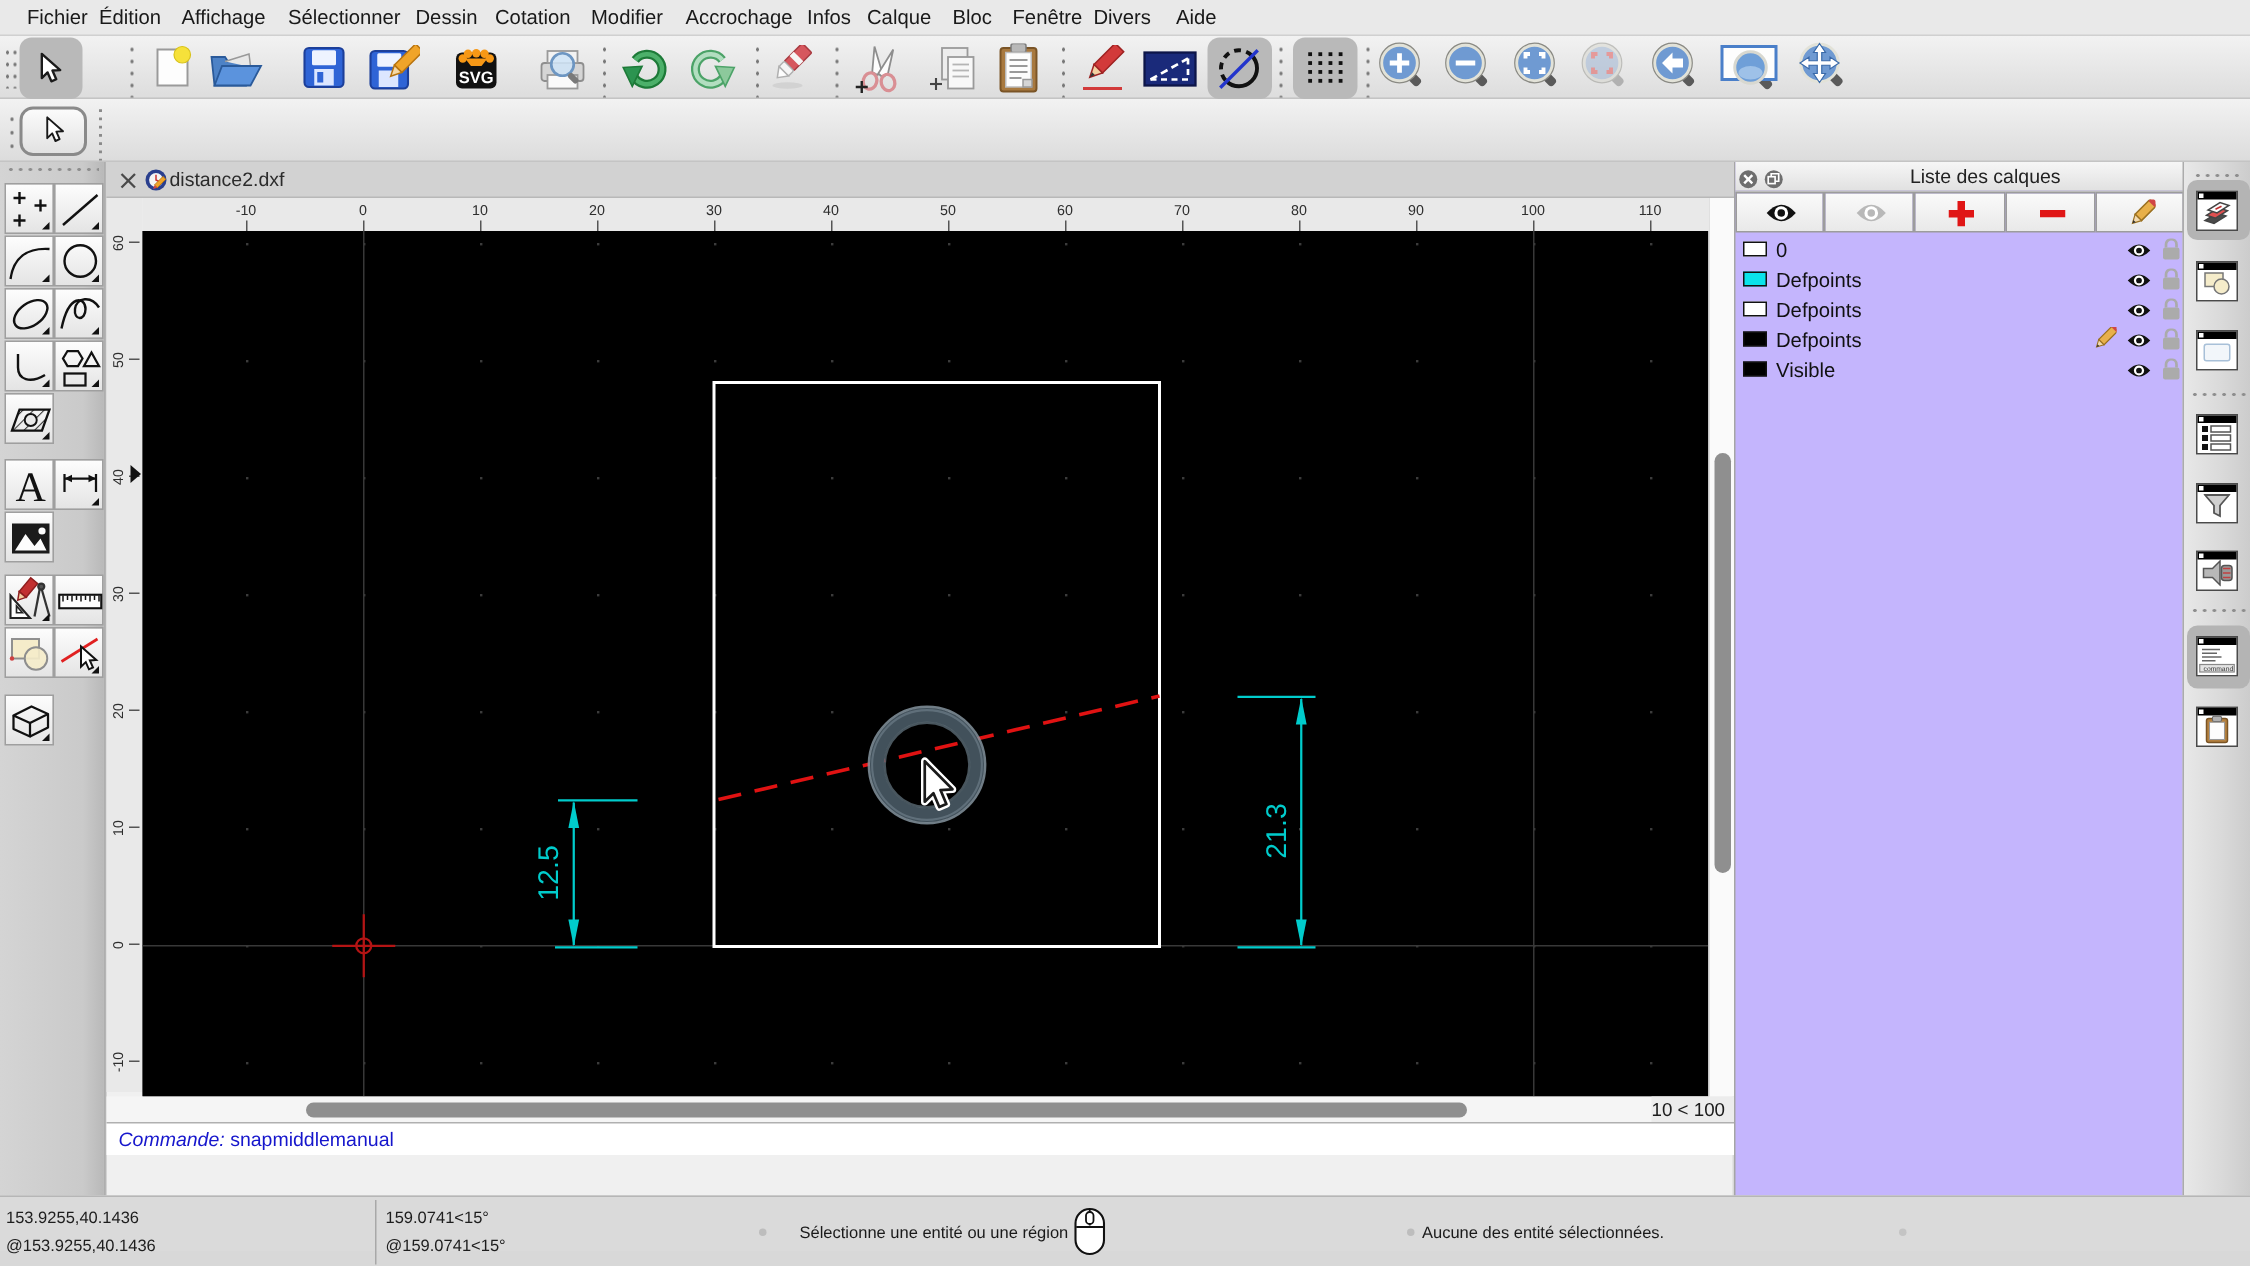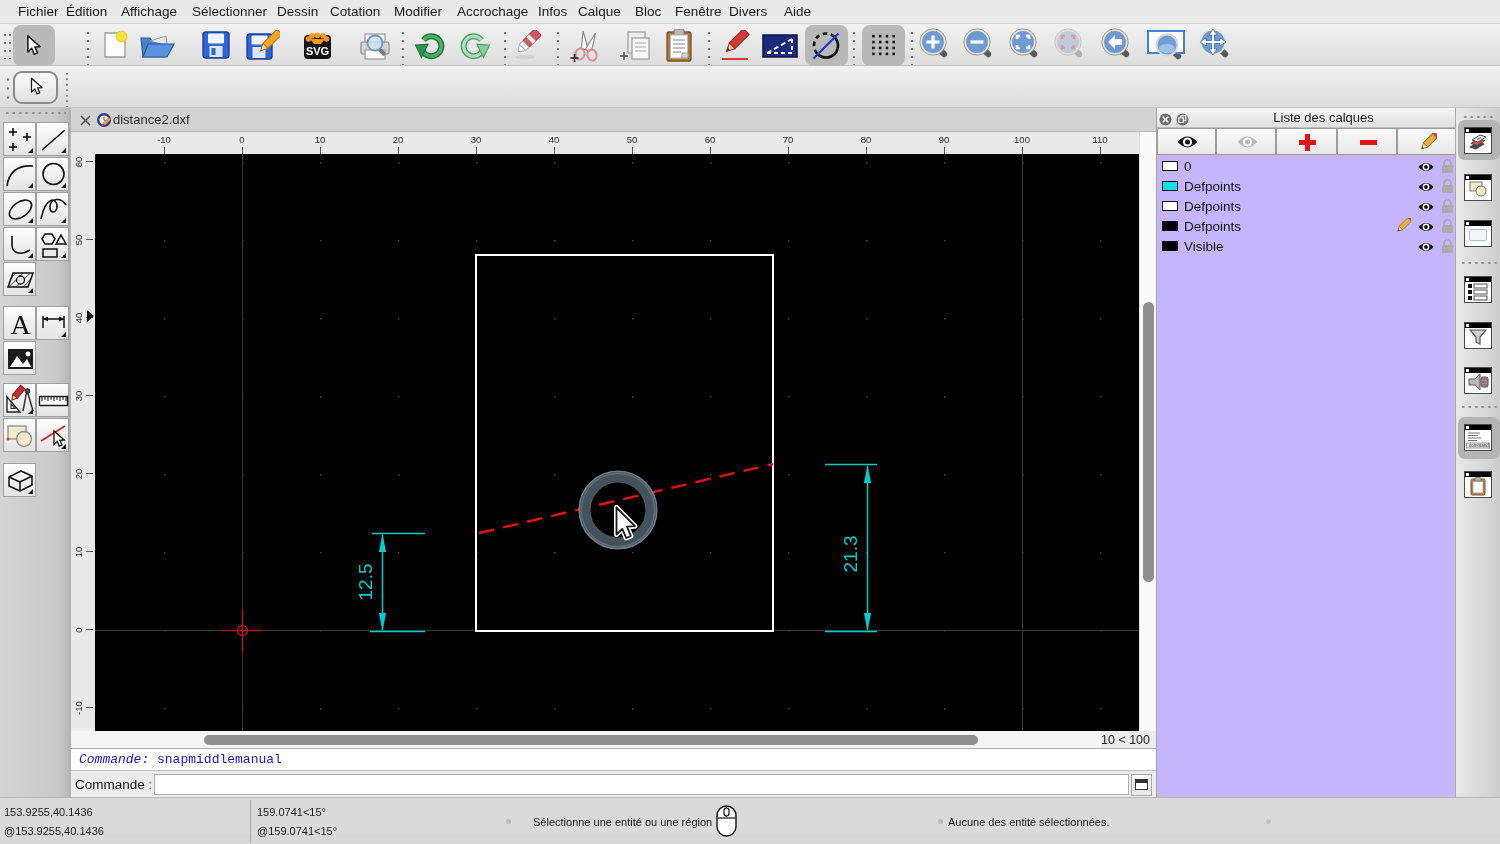--- a/index.html
+++ b/index.html
@@ -31,21 +31,21 @@
 #mdititle .t { position:absolute; left:42px; right:0; top:4px; font-size:13px; color:#2c2c2c; }
 #hruler { position:absolute; left:24px; top:24px; width:1044px; height:22px; background:#e9e9e9; }
 #vruler { position:absolute; left:0; top:46px; width:24px; height:574px; background:#e9e9e9; }
 #corner { position:absolute; left:0; top:24px; width:24px; height:22px; background:#e9e9e9; }
 #canvas { position:absolute; left:24px; top:46px; width:1044px; height:577px; background:#000; }
 #vscroll { position:absolute; left:1068px; top:24px; width:17px; height:599px; background:#fafafa; border-left:1px solid #e0e0e0;}
 #vthumb { position:absolute; left:3px; top:170px; width:11px; height:280px; background:#8f8f8f; border-radius:6px; }
 #hscrollrow { position:absolute; left:0; top:623px; width:1068px; height:17px; background:#f5f5f5; }
 #hthumb { position:absolute; left:133px; top:4px; width:774px; height:10px; background:#8f8f8f; border-radius:5px; }
 #gridinfo { position:absolute; left:1030px; top:623px; width:55px; height:17px; font-size:12.5px; color:#1c1c1c; padding-top:2px; background:#ececec;}
-#cmdhist { position:absolute; left:0; top:640px; width:1085px; height:22px; background:#ffffff; border-top:1px solid #b0b0b0; font-size:13px; color:#1616cc; padding:3px 0 0 8px;font-family:Liberation Mono, monospace; }
+#cmdhist { position:absolute; left:0; top:640px; width:1085px; height:22px; background:#ffffff; border-top:1px solid #b0b0b0; font-size:13px; color:#1616cc; padding:3px 0 0 8px; }
 #cmdrow { position:absolute; left:0; top:662px; width:1085px; height:27px; background:#ececec; border-top:1px solid #c0c0c0; font-size:13.5px; color:#111; }
 #cmdinput { position:absolute; left:83px; top:3px; width:975px; height:21px; background:#fff; border:1px solid #b0b0b0; }
 #cmdbtn { position:absolute; left:1060px; top:3px; width:21px; height:22px; background:linear-gradient(#fcfcfc,#e8e8e8); border:1px solid #a8a8a8; }
 
 
 #rpanel { left:1156px; top:108px; width:299px; height:689px; background:#c4b5fd; border-left:1px solid #a5a5a5; }
 #rtitle { position:absolute; left:0; top:0; width:299px; height:20px; background:linear-gradient(#f6f6f6,#e1e1e1); border-bottom:1px solid #bdbdbd; }
 #rtitle .t { position:absolute; left:34px; right:0; top:2px; text-align:center; font-size:13px; color:#222; }
 #rtools { position:absolute; left:0; top:20px; width:299px; height:27px; }
 .rcell { position:absolute; top:0; height:27px; background:linear-gradient(#fafafa,#e9e9e9); border:1px solid #9c9c9c; }
@@ -633,30 +633,20 @@
 </svg>
     </div>
     <div id="vscroll">
         <div id="vthumb"></div>
       </div>
     <div id="hscrollrow">
         <div id="hthumb"></div>
       </div>
     <div id="gridinfo">10 &lt; 100</div>
     <div id="cmdhist"><i>Commande:</i>&nbsp;snapmiddlemanual</div>
-    <div id="cmdrow">
-        <span style="position:absolute;left:4px;top:6px">Commande :</span>
-        <div id="cmdinput"></div>
-        <div id="cmdbtn">
-          <svg style="position:absolute;left:3px;top:4px" width="13" height="11" viewBox="0 0 13 11">
-            <rect x="0.5" y="0.5" width="12" height="10" fill="#fff" stroke="#333"></rect>
-            <rect x="0.5" y="0.5" width="12" height="3.5" fill="#333"></rect>
-          </svg>
-        </div>
-      </div>
   </div>
   <div id="rpanel" class="abs">
     <div id="rtitle">
         <div class="t">Liste des calques</div>
       <svg style="position:absolute;left:2px;top:4.5px" width="13" height="13" viewBox="0 0 13 13">
           <circle cx="6.5" cy="6.5" r="6" fill="#6e6e6e"></circle>
           <g stroke="#fff" stroke-width="1.6">
             <line x1="3.8" y1="3.8" x2="9.2" y2="9.2"></line>
             <line x1="9.2" y1="3.8" x2="3.8" y2="9.2"></line>
           </g>

